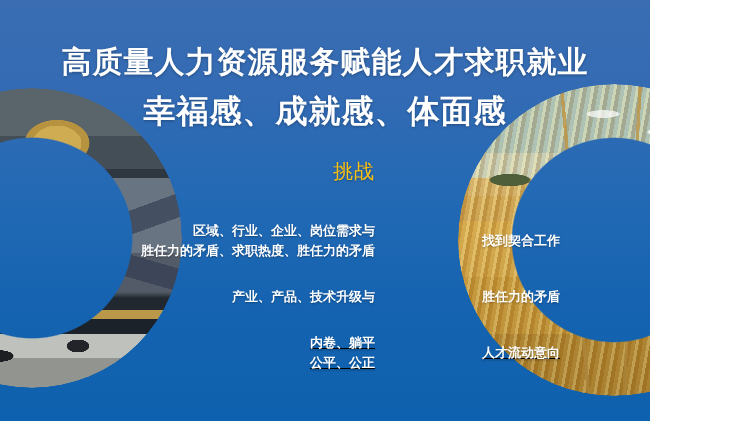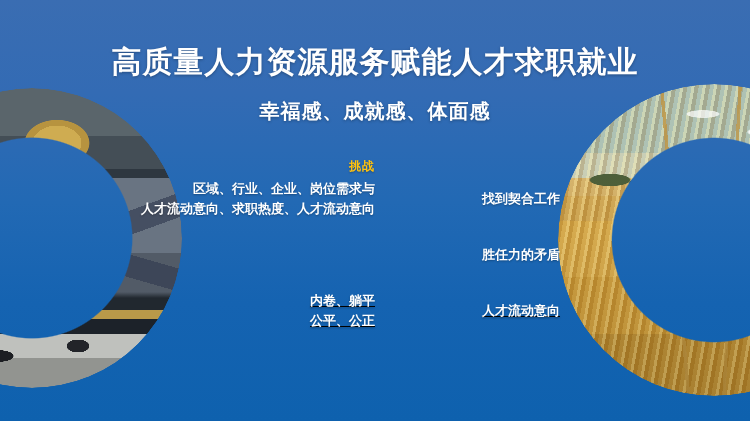--- a/index.html
+++ b/index.html
@@ -7,21 +7,21 @@
 
   html, body {
     width: 750px;
     height: 421px;
     overflow: hidden;
     font-family: "Liberation Sans", "DejaVu Sans", sans-serif;
   }
 
   #slide {
     position: relative;
-    width: 750px;
+    width: 650px;
     height: 421px;
     background: linear-gradient(180deg,
         #3a6db2 0%,
         #336BB4 22%,
         #2269B4 48%,
         #1563B1 72%,
         #0e61ae 100%);
     overflow: hidden;
   }
 
@@ -138,38 +138,38 @@
     text-align: center;
     z-index: 5;
   }
   .title-line {
     color: #ffffff;
     font-weight: bold;
     letter-spacing: 1px;
     text-shadow: 0 1px 3px rgba(0,0,0,.30);
   }
   #title-1 { font-size: 30px; line-height: 36px; }
-  #title-2 { font-size: 20px; line-height: 34px; margin-top: 14px; }
+  #title-2 { font-size: 32px; line-height: 34px; margin-top: 14px; }
 
   
   #body-block {
     position: absolute;
     left: 140px;
     top: 158px;
     width: 420px;
     z-index: 5;
   }
   .col-heads {
     display: flex;
     align-items: baseline;
   }
   .col-head {
     color: #FFC20E;
-    font-size: 12px;
-    font-weight: bold;
+    font-size: 20px;
+    font-weight: normal;
     letter-spacing: 1px;
     text-shadow: 0 1px 2px rgba(0,0,0,.28);
   }
   #head-challenge { width: 265px; text-align: right; padding-right: 30px; }
   #head-demand    { width: 155px; text-align: left; }
 
   .row {
     display: flex;
     align-items: center;
     margin-top: 16px;
@@ -187,21 +187,21 @@
   .cell-right {
     width: 155px;
     text-align: right;
     color: #ffffff;
     font-size: 13px;
     font-weight: bold;
     line-height: 20px;
     text-shadow: 0 1px 2px rgba(0,0,0,.30);
   }
   .cell-left .ln, .cell-right .ln { display: block; }
-  #row-1 { margin-top: 4px; }
+  #row-1 { margin-top: 36px; }
   #row-2 { margin-top: 26px; }
   #row-3 { margin-top: 26px; text-decoration: underline; }
 </style>
 </head>
 <body>
 
 <div id="slide">
 
   <div class="ring" id="ring-left">
     <div class="photo"></div>
@@ -218,29 +218,30 @@
 
   <div id="body-block">
 
     <div class="col-heads">
       <div class="col-head" id="head-challenge">挑战</div>
     </div>
 
     <div class="row" id="row-1">
       <div class="cell-left">
         <span class="ln">区域、行业、企业、岗位需求与</span>
-        <span class="ln">人才流动意向、求职热度、人才流动意向</span>
+        <span class="ln">胜任力的矛盾、求职热度、胜任力的矛盾</span>
       </div>
       <div class="cell-right">
         <span class="ln">找到契合工作</span>
       </div>
     </div>
 
     <div class="row" id="row-2">
       <div class="cell-left">
+        <span class="ln">产业、产品、技术升级与</span>
       </div>
       <div class="cell-right">
         <span class="ln">胜任力的矛盾</span>
       </div>
     </div>
 
     <div class="row" id="row-3">
       <div class="cell-left">
         <span class="ln">内卷、躺平</span>
         <span class="ln">公平、公正</span>

